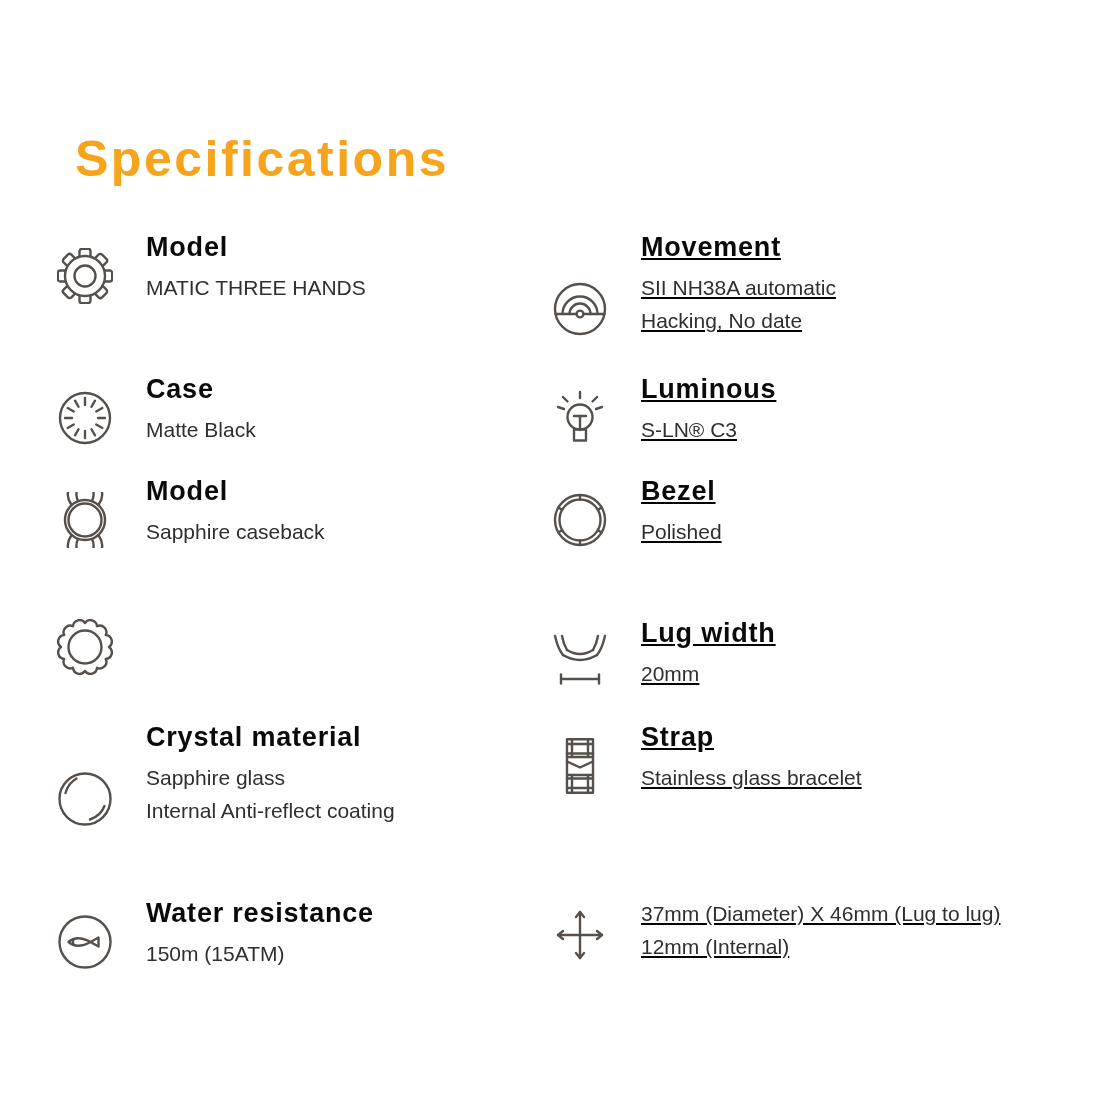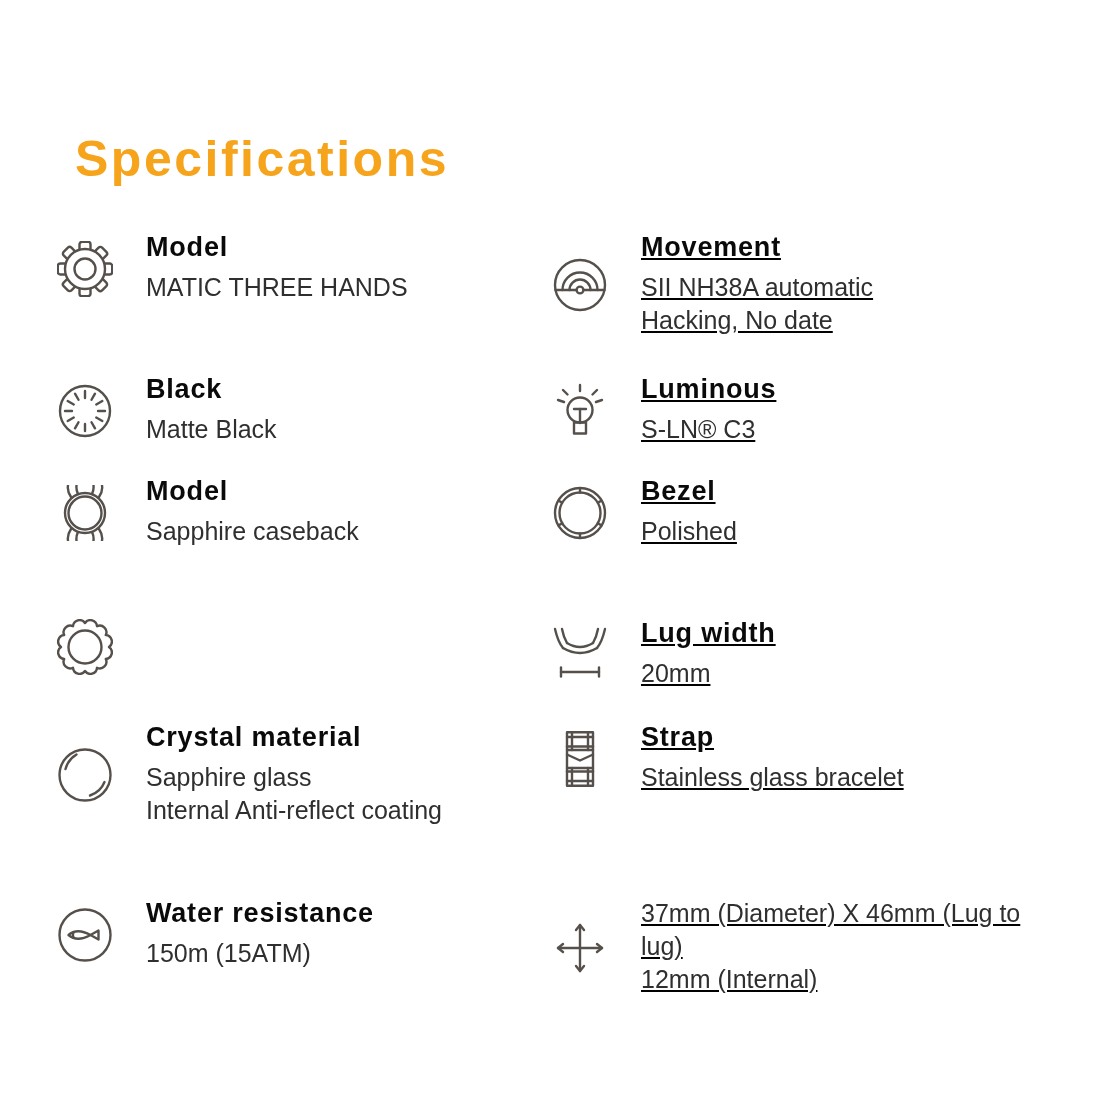--- a/index.html
+++ b/index.html
@@ -1,31 +1,31 @@
 <!DOCTYPE html>
 <html style="--accent: #F7A41D;"><head>
 <meta charset="utf-8">
 <style>
   :root{ --accent:#F7A41D; --icon:#55504B; --title:#0a0a0a; --body:#2f2f2f; }
   html,body{margin:0;padding:0;background:#ffffff;}
   body{width:1100px;height:1100px;position:relative;overflow:hidden;
        font-family:"Liberation Sans","DejaVu Sans",sans-serif;}
   .page-title{position:absolute;left:57px;top:96px;font-size:50px;font-weight:800;
        letter-spacing:2.5px;color:var(--accent);margin-left:18px;}
-  .cell{position:absolute;display:flex;gap:33px;align-items:center;}
+  .cell{position:absolute;display:flex;gap:33px;align-items:flex-end;}
   .l{left:57px;width:495px;}
   .r{left:552px;width:515px;text-decoration:underline;}
   .t1{top:231px}.t2{top:373px}.t3{top:475px}.t4{top:617px}.t5{top:721px}.t6{top:897px}
   .icon-box{flex:0 0 56px;width:56px;height:56px;margin-top:2px;}
   .ic{width:56px;height:56px;display:block;}
   .ic *{stroke:var(--icon);stroke-width:2.4;fill:none;stroke-linecap:round;stroke-linejoin:round;}
   .ic .wf{fill:#ffffff;}
   .spec-title{font-size:27px;font-weight:700;letter-spacing:0.8px;color:var(--title);
        line-height:1.2;margin:0 0 8px 0;}
-  .spec-line{font-size:25px;color:var(--body);line-height:33px;}
+  .spec-line{font-size:21px;color:var(--body);line-height:33px;}
 </style>
 </head>
 <body>
 
 <h1 class="page-title">Specifications</h1>
 
 <div class="cell l t1">
   <span class="icon-box">
     <svg class="ic" viewBox="0 0 56 56">
       <g transform="rotate(0 28 28)">
@@ -98,21 +98,21 @@
         </g>
       <g transform="rotate(300 28 28)">
           <line x1="28" y1="8" x2="28" y2="15"></line>
         </g>
       <g transform="rotate(330 28 28)">
           <line x1="28" y1="8" x2="28" y2="15"></line>
         </g>
     </svg>
   </span>
   <div class="texts">
-    <div class="spec-title">Black</div>
+    <div class="spec-title">Case</div>
     <div class="spec-line">Matte Black</div>
   </div>
 </div>
 
 <div class="cell l t3">
   <span class="icon-box">
     <svg class="ic" viewBox="0 0 56 56">
       <path d="M14,12 Q10,6 11,0.5"></path>
         <path d="M21,9 Q19,5 19.5,0.5"></path>
       <path d="M42,12 Q46,6 45,0.5"></path>

